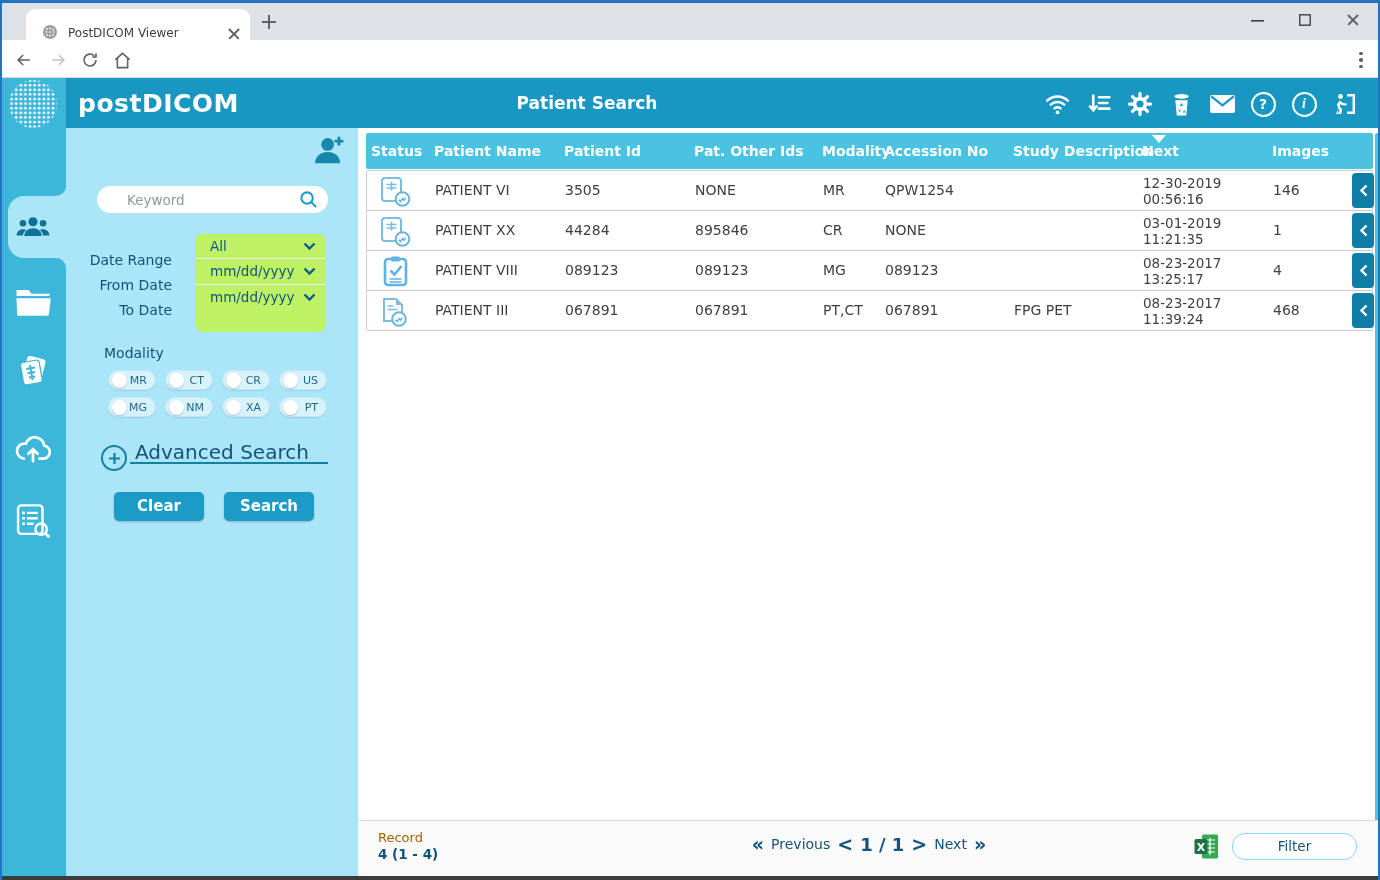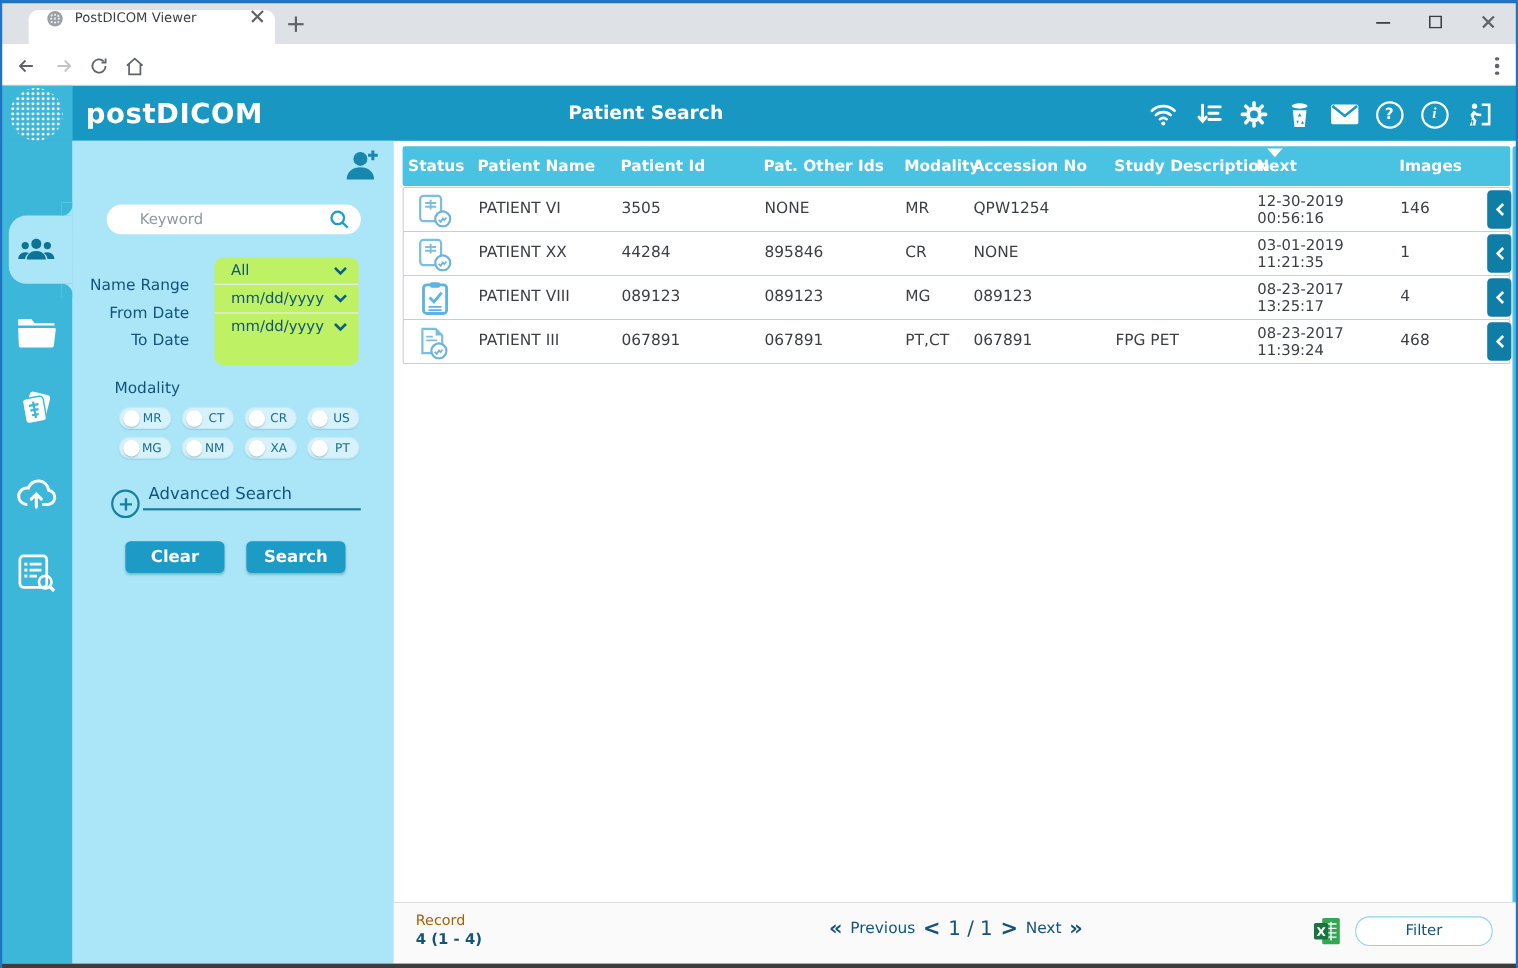--- a/index.html
+++ b/index.html
@@ -2,21 +2,21 @@
 <html><head>
 <meta charset="utf-8">
 <style>
   *{margin:0;padding:0;box-sizing:border-box}
   html,body{width:1380px;height:880px}
   body{position:relative;font-family:"DejaVu Sans","Liberation Sans",sans-serif;background:#fff;overflow:hidden}
   .abs{position:absolute}
   
   #win-frame{position:absolute;inset:0;border-top:3px solid #2273c2;border-left:2px solid #2273c2;border-right:2px solid #2273c2;pointer-events:none;z-index:99}
   #tabstrip{position:absolute;left:0;top:3px;width:1380px;height:37px;background:#dee1e6}
-  #tab{position:absolute;left:26px;top:6px;width:224px;height:31px;background:#fff;border-radius:9px 9px 0 0;display:flex;align-items:flex-start;padding:0 10px 0 16px}
+  #tab{position:absolute;left:26px;top:6px;width:224px;height:31px;background:#fff;border-radius:9px 9px 0 0;display:flex;align-items:flex-end;padding:0 10px 0 16px}
   #tab-title{font-size:12px;color:#3c4043;margin-left:10px;flex:1;white-space:nowrap;overflow:hidden}
   .xline{position:relative;width:12px;height:12px}
   .xline:before,.xline:after{content:"";position:absolute;left:-1px;top:5px;width:14px;height:1.6px;background:#5f6368}
   .xline:before{transform:rotate(45deg)}.xline:after{transform:rotate(-45deg)}
   .plus{position:relative;width:14px;height:14px}
   .plus:before,.plus:after{content:"";position:absolute;background:#5f6368}
   .plus:before{left:6px;top:0;width:2px;height:14px}
   .plus:after{left:0;top:6px;width:14px;height:2px}
   .winctl{position:absolute;top:0;width:46px;height:34px;display:flex;align-items:center;justify-content:center}
   #toolbar{position:absolute;left:0;top:40px;width:1380px;height:38px;background:#fff;border-bottom:1px solid #dadce0}
@@ -48,41 +48,41 @@
   .drow{height:25.3px;display:flex;align-items:center;padding:0 10px 0 15px;border-bottom:1px solid #e9edf0;cursor:pointer}
   .drow:last-child{border-bottom:none}
   .drow span{flex:1;font-size:13.5px;color:#14537c}
   #keyword-pill{position:absolute;left:97px;top:186px;width:231px;height:27px;background:#fff;border-radius:14px;display:flex;align-items:center;padding:0 10px 0 30px}
   #keyword-pill input{border:none;outline:none;background:transparent;flex:1;font-size:13.5px;color:#8b5cf6;font-family:inherit}
   #keyword-pill input::placeholder{color:#8e989e}
   .pill{position:absolute;width:48px;height:20px;background:#d8f2fb;border:1px solid #c3e9f6;border-radius:10px;box-shadow:0 1px 1px rgba(0,60,90,.12);cursor:pointer}
   .pill .knob{position:absolute;left:2.5px;top:2px;width:15px;height:15px;background:#fff;border-radius:50%;box-shadow:0 1px 1.5px rgba(0,60,90,.25)}
   .pill .ptxt{position:absolute;right:8px;top:3px;font-size:11px;color:#1a6b8f}
   #adv-circle{position:absolute;left:101px;top:445px;width:26px;height:26px;border:2px solid #17809f;border-radius:50%;display:flex;align-items:center;justify-content:center;cursor:pointer}
-  #adv-text{position:absolute;left:135px;top:440px;font-size:15px;color:#14537c;cursor:pointer}
+  #adv-text{position:absolute;left:135px;top:440px;font-size:20px;color:#14537c;cursor:pointer}
   #adv-line{position:absolute;left:130px;top:462px;width:198px;height:2px;background:#17809f}
   .teal-btn{position:absolute;top:492px;width:90px;height:29px;background:#1c9bc6;border-radius:5px;color:#fff;font-weight:bold;font-size:15px;text-align:center;line-height:29px;cursor:pointer;box-shadow:0 1px 2px rgba(0,50,80,.25)}
   
   #thead{position:absolute;left:366px;top:133px;width:1007px;height:36px;background:#4ac2e2;border-radius:2px}
   .th{position:absolute;top:0;line-height:36px;font-size:14px;font-weight:600;color:#fff;white-space:nowrap;cursor:pointer}
   #sort-tri{position:absolute;left:786px;top:2px;width:0;height:0;border-left:7px solid transparent;border-right:7px solid transparent;border-top:8px solid #fff}
   .trow{position:absolute;left:366px;width:1007px;height:41px;background:#fff;border:1px solid #c9ced3;border-radius:2px;cursor:pointer}
   .td{position:absolute;top:0;line-height:39px;font-size:14px;color:#3c3f42;white-space:nowrap}
   .td2{position:absolute;font-size:13.5px;color:#3c3f42;line-height:16px;white-space:nowrap}
   .rowbtn{position:absolute;left:985px;top:2px;width:22px;height:35px;background:#0f7ea6;border-radius:4px;display:flex;align-items:center;justify-content:center;cursor:pointer}
   #right-strip{position:absolute;left:1375px;top:133px;width:5px;height:694px;background:#4ac2e2;border-radius:3px}
   
   #footer{position:absolute;left:358px;top:821px;width:1022px;height:55px;background:#fafafa}
   #footer-divider{position:absolute;left:358px;top:820px;width:1022px;height:1px;background:#dcdcdc}
   #record-label{position:absolute;left:20px;top:9px;font-size:13px;color:#a16207}
   #record-value{position:absolute;left:20px;top:25px;font-size:13.5px;font-weight:bold;color:#14537c}
   #pager{position:absolute;left:0;top:12px;width:1022px;display:flex;align-items:center;justify-content:center;gap:7px;color:#14537c}
   #pager .g{font-size:19px;font-weight:bold;cursor:pointer}
   #pager .lbl{font-size:14px;cursor:pointer}
-  #pager .pg{font-size:18px;font-weight:normal}
+  #pager .pg{font-size:18px;font-weight:bold}
   #filter-btn{position:absolute;left:874px;top:12px;width:125px;height:27px;background:#fff;border:1.5px solid #8ad5f0;border-radius:13px;text-align:center;line-height:24px;font-size:13.5px;color:#14537c;cursor:pointer}
   #excel{position:absolute;left:835px;top:12px;width:27px;height:27px;cursor:pointer}
   #taskbar-sliver{position:absolute;left:0;top:876px;width:1380px;height:4px;background:#3d3d3d}
 </style>
 </head>
 <body>
 
 <div id="tabstrip">
   <div id="tab">
     <svg width="16" height="16" viewBox="0 0 16 16">
@@ -295,21 +295,21 @@
 </div>
 
 <div id="keyword-pill">
   <input type="text" placeholder="Keyword" style="">
   <svg width="19" height="19" viewBox="0 0 20 20" fill="none" stroke="#1f9dc9" stroke-width="2.2">
       <circle cx="8.5" cy="8.5" r="6"></circle>
       <path d="M13 13l5 5"></path>
     </svg>
 </div>
 
-<span class="plabel" style="top:252px">Name Range</span>
+<span class="plabel" style="top:252px">Date Range</span>
 <span class="plabel" style="top:277px">From Date</span>
 <span class="plabel" style="top:302px">To Date</span>
 
 <div id="datebox">
   <div class="drow">
     <span>All</span>
     <svg width="13" height="9" viewBox="0 0 13 9" fill="none" stroke="#0d5e86" stroke-width="2.4">
         <path d="M1.5 1.5l5 5 5-5"></path>
       </svg>
   </div>

